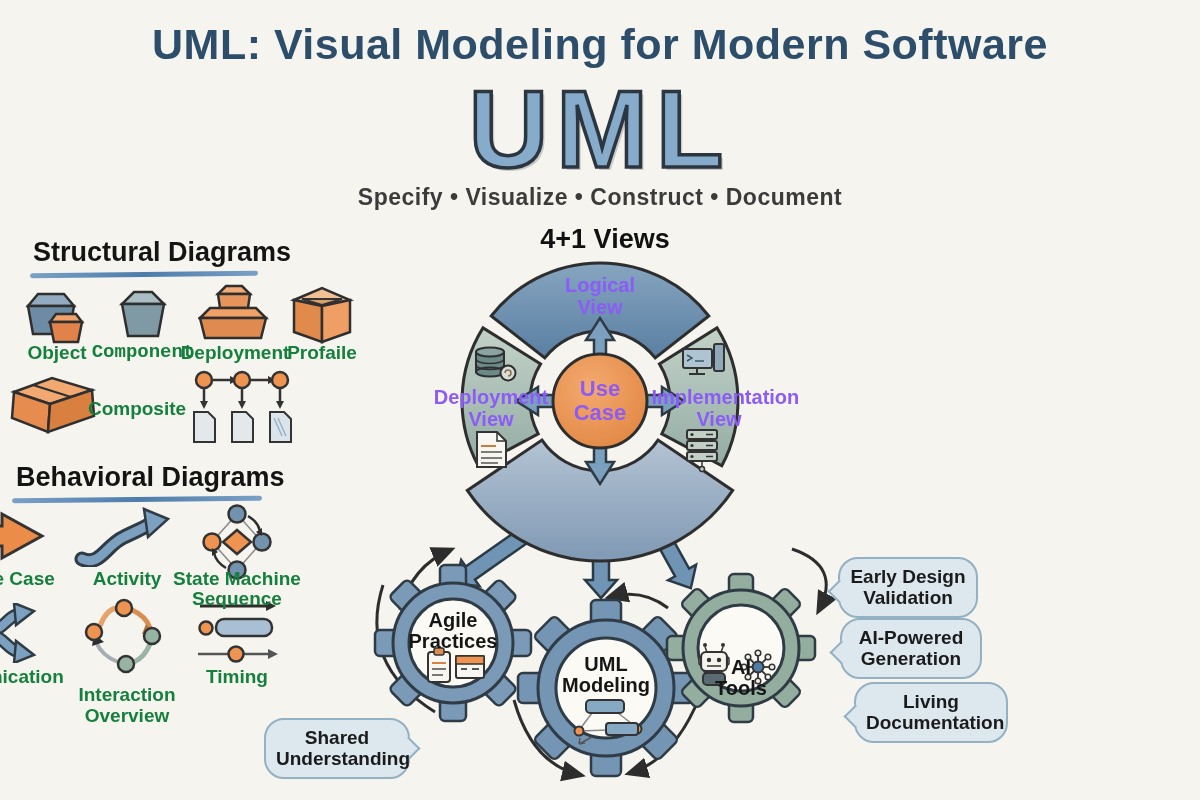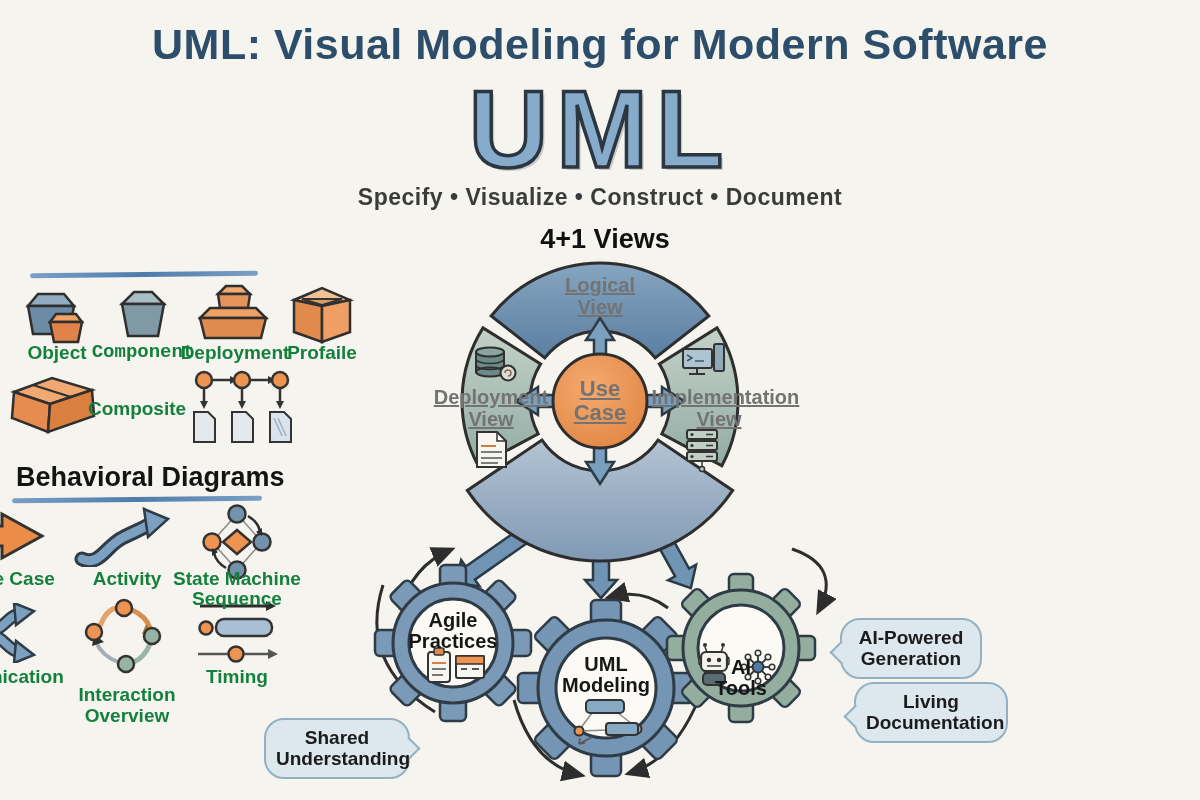--- a/index.html
+++ b/index.html
@@ -27,21 +27,21 @@
     position:absolute; left:430px; width:350px; top:224px; text-align:center;
     font-size:27px; font-weight:700; color:#111;
   }
   .sec-head{position:absolute; font-size:27px; font-weight:700; color:#141414; white-space:nowrap; z-index:3;}
   .underline{position:absolute; height:5px; border-radius:3px;
     background:linear-gradient(90deg,#7ba0c6,#4d7cab 50%,#7ba0c6); z-index:3;}
   .lbl{position:absolute; transform:translateX(-50%); text-align:center;
     font-weight:700; color:#15803d; font-size:19px; line-height:1.12; z-index:4; white-space:nowrap;}
   .lbl.wrap{white-space:normal;}
   .vlbl{position:absolute; transform:translateX(-50%); text-align:center;
-    font-weight:700; color:#737373; font-size:20px; line-height:1.1; z-index:4;text-decoration:underline;}
+    font-weight:700; color:#8b5cf6; font-size:20px; line-height:1.1; z-index:4;}
   .glbl{position:absolute; transform:translateX(-50%); text-align:center;
     font-weight:700; color:#161616; font-size:20px; line-height:1.05; z-index:5;}
   .icon{position:absolute; z-index:3;}
   .layer{position:absolute; left:0; top:0; z-index:2;}
   .bubble{
     position:absolute; background:#dce7ee; border:2.5px solid #93b1c3; border-radius:20px;
     padding:7px 10px; font-size:19px; font-weight:700; color:#1b1b1b; text-align:center;
     line-height:1.12; z-index:6;
   }
   .tail{position:absolute; width:15px; height:15px; background:#dce7ee; transform:rotate(45deg); z-index:-1;}
@@ -258,20 +258,21 @@
       <line x1="272" y1="207" x2="272" y2="213" stroke="#333" stroke-width="1.5"></line>
       <circle cx="272" cy="215" r="2.5" fill="#c2cfc6" stroke="#333" stroke-width="1.5"></circle>
     </g>
   </svg>
 
   <div class="vlbl" style="left:600px; top:274px; width:90px;">Logical View</div>
   <div class="vlbl" style="left:491px; top:386px; width:115px;">Deployment View</div>
   <div class="vlbl" style="left:719px; top:386px; width:135px;">Implementation View</div>
   <div class="vlbl" style="left:600px; top:377px; width:60px; font-size:22px;">Use Case</div>
 
+  <div class="sec-head" style="left:33px; top:237px;">Structural Diagrams</div>
   <div class="underline" style="left:30px; top:272px; width:228px; transform:rotate(-0.6deg);"></div>
 
   <svg class="icon" style="left:20px; top:282px;" width="76" height="66" viewBox="0 0 76 66">
     <polygon points="18,12 44,12 54,24 8,24" fill="#92abc0" stroke="#2f2f2f" stroke-width="2.5"></polygon>
     <polygon points="8,24 54,24 49,52 13,52" fill="#6c8ba4" stroke="#2f2f2f" stroke-width="2.5"></polygon>
     <polygon points="36,32 56,32 62,40 30,40" fill="#f0a268" stroke="#2f2f2f" stroke-width="2.5"></polygon>
     <polygon points="30,40 62,40 58,60 34,60" fill="#e0834a" stroke="#2f2f2f" stroke-width="2.5"></polygon>
   </svg>
   <svg class="icon" style="left:108px; top:282px;" width="70" height="66" viewBox="0 0 70 66">
     <polygon points="26,10 44,10 56,22 14,22" fill="#a9bec2" stroke="#2f2f2f" stroke-width="2.5"></polygon>
@@ -384,20 +385,24 @@
   <div class="lbl" style="left:237px; top:666px;">Timing</div>
 
   <div class="glbl" style="left:453px; top:610px; width:100px;">Agile Practices</div>
   <div class="glbl" style="left:606px; top:654px; width:105px;">UML Modeling</div>
   <div class="glbl" style="left:741px; top:610px; width:70px;margin-top:47px;">AI Tools</div>
 
   <div class="bubble" style="left:264px; top:718px; width:122px;">
     <span class="tail tail-right"></span>
     <span>Shared Understanding</span>
   </div>
+  <div class="bubble" style="left:838px; top:557px; width:116px;">
+    <span class="tail tail-left"></span>
+    <span>Early Design Validation</span>
+  </div>
   <div class="bubble" style="left:840px; top:618px; width:118px;">
     <span class="tail tail-left"></span>
     <span>AI-Powered Generation</span>
   </div>
   <div class="bubble" style="left:854px; top:682px; width:130px;">
     <span class="tail tail-left"></span>
     <span>Living Documentation</span>
   </div>
 
 </div>

